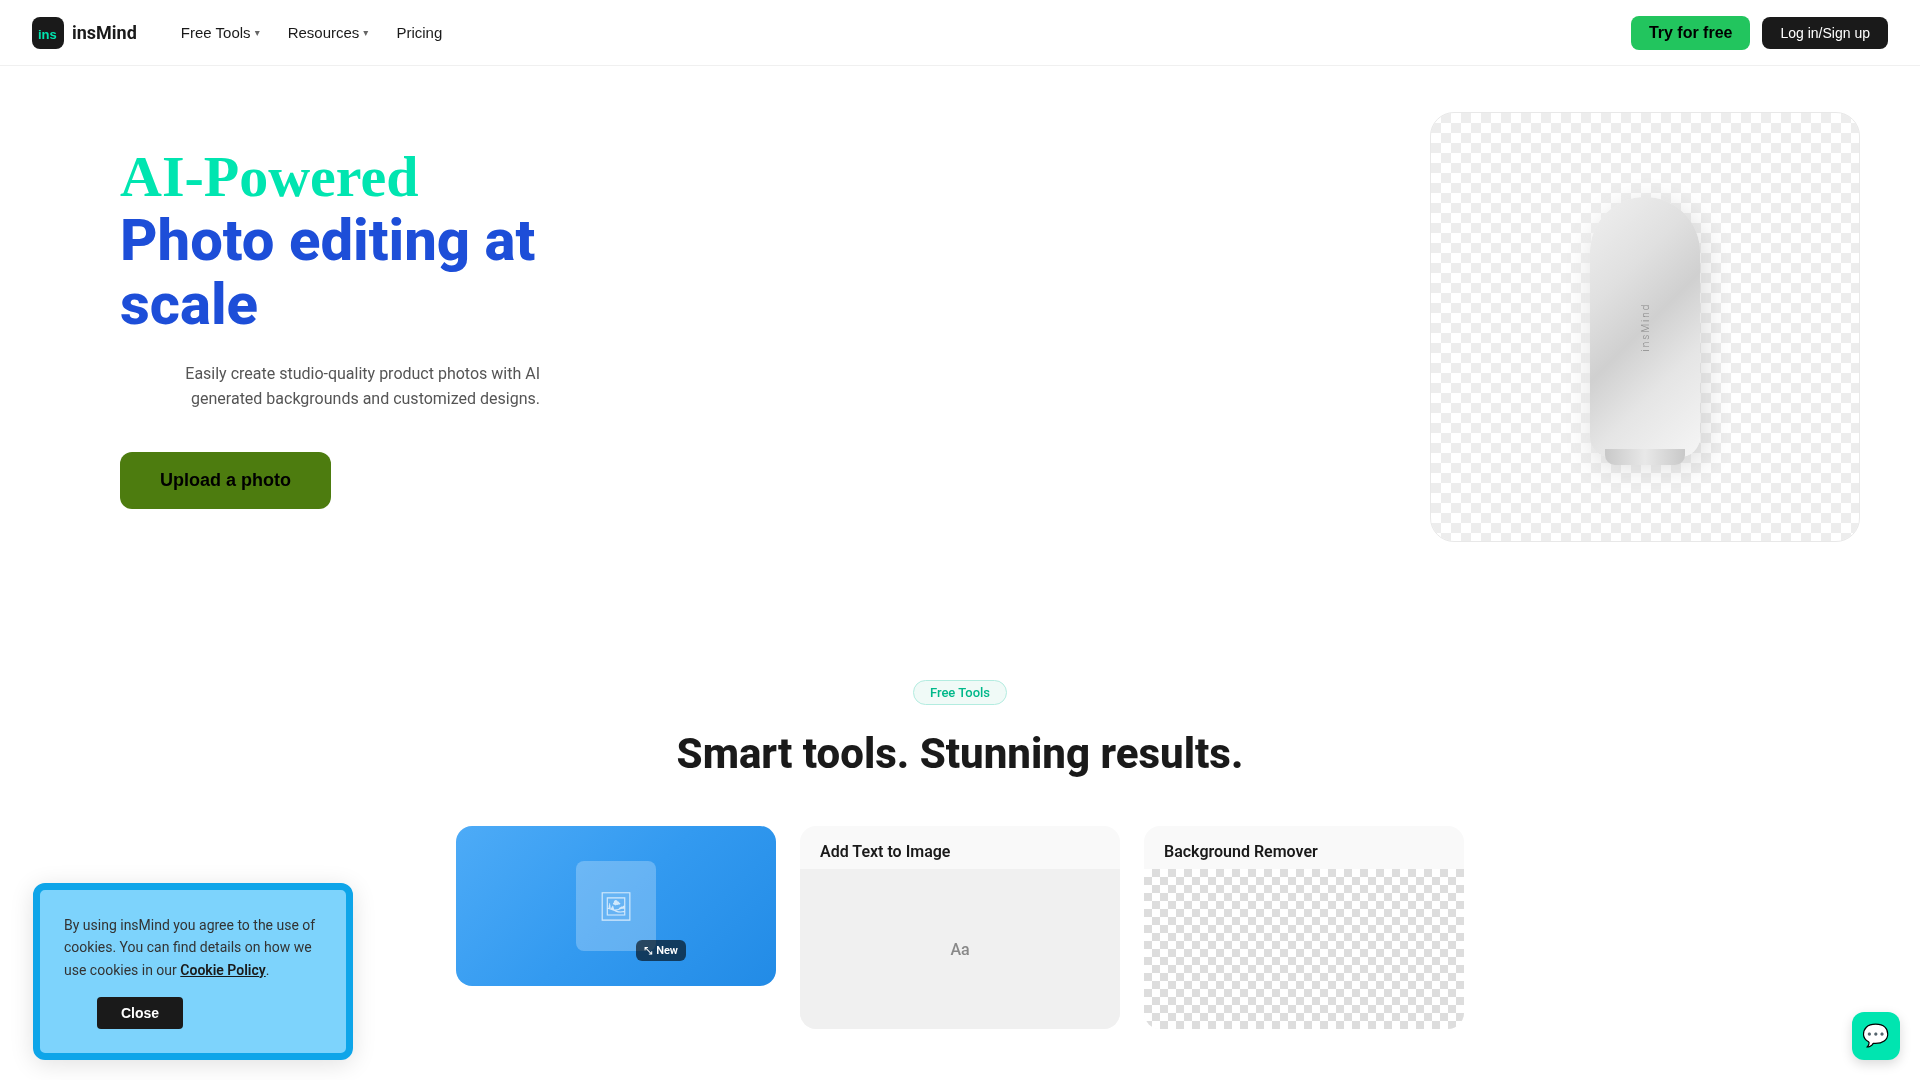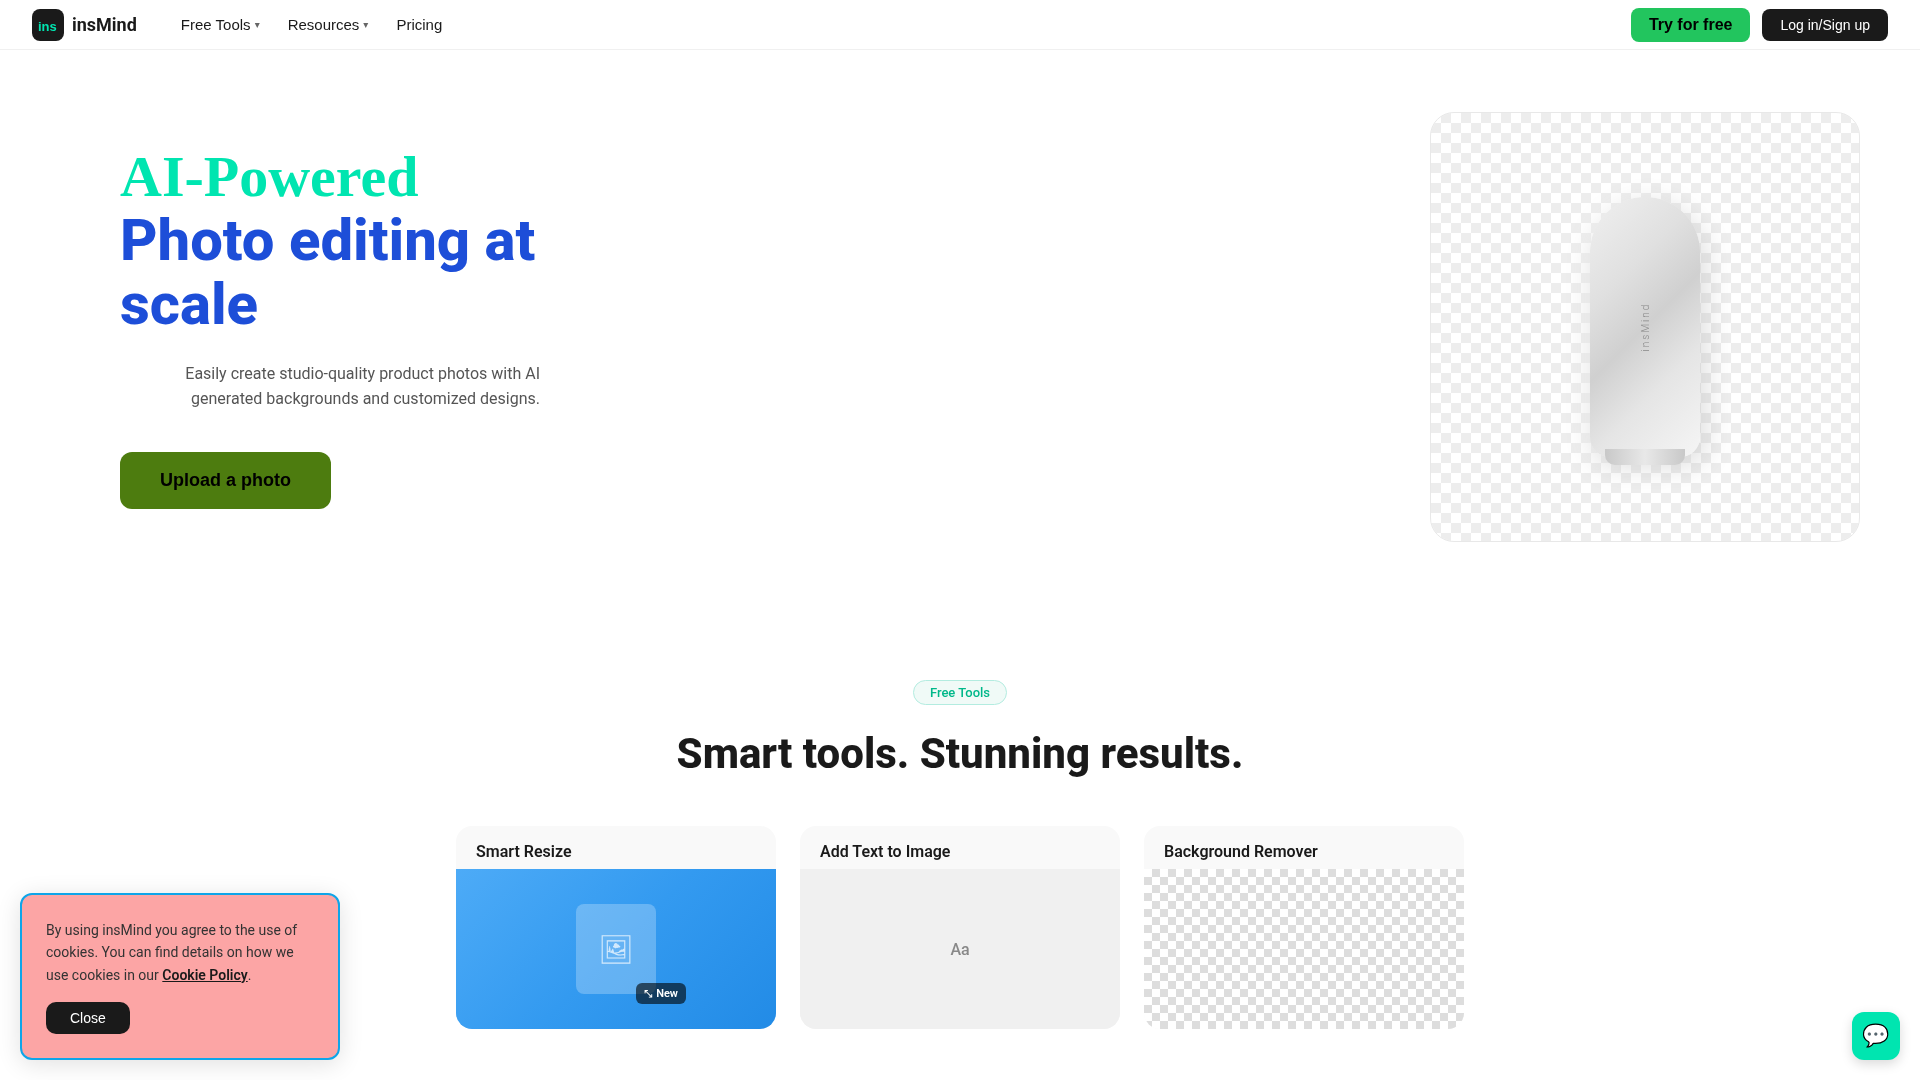--- a/index.html
+++ b/index.html
@@ -3,21 +3,21 @@
   <meta charset="utf-8">
   <style>
     * { margin: 0; padding: 0; box-sizing: border-box; }
     body { font-family: -apple-system, BlinkMacSystemFont, 'Segoe UI', Roboto, sans-serif; background: #fff; color: #1a1a1a; overflow-x: hidden; }
 
     
     nav {
       position: fixed; top: 0; left: 0; right: 0; z-index: 100;
       background: #fff;
       display: flex; align-items: center; justify-content: space-between;
-      padding: 0 32px; height: 50px;
+      padding: 0 32px; height: 66px;
       border-bottom: 1px solid #f0f0f0;
     }
     .nav-left { display: flex; align-items: center; gap: 32px; }
     .nav-logo { display: flex; align-items: center; gap: 8px; text-decoration: none; }
     .nav-logo-icon { width: 32px; height: 32px; }
     .nav-logo-text { font-size: 18px; font-weight: 700; color: #1a1a1a; }
     .nav-links { display: flex; align-items: center; gap: 4px; }
     .nav-link {
       display: flex; align-items: center; gap: 4px;
       padding: 6px 12px; border-radius: 6px;
@@ -152,31 +152,32 @@
         linear-gradient(-45deg, #ddd 25%, transparent 25%),
         linear-gradient(45deg, transparent 75%, #ddd 75%),
         linear-gradient(-45deg, transparent 75%, #ddd 75%);
       background-size: 16px 16px;
       background-position: 0 0, 0 8px, 8px -8px, -8px 0px;
       background-color: #fff;
     }
 
     
     .cookie-banner {
-      position: fixed; bottom: 20px; left: 20px; z-index: 200;
-      background: #fca5a5; border: 2px solid #0ea5e9;
+      position: fixed; bottom: 20px; left: 33px; z-index: 200;
+      background: #7dd3fc; border: 7px solid #0ea5e9;
       border-radius: 12px; padding: 24px; width: 320px;
       box-shadow: 0 4px 24px rgba(0,0,0,0.12);
     }
     .cookie-text { font-size: 14px; color: #333; line-height: 1.6; margin-bottom: 16px; }
     .cookie-link { color: #1a1a1a; font-weight: 600; text-decoration: underline; cursor: pointer; }
     .btn-close-cookie {
       background: #1a1a1a; color: #fff; border: none;
-      padding: 8px 24px; border-radius: 10px; font-size: 14px; font-weight: 400;
+      padding: 8px 24px; border-radius: 4px; font-size: 14px; font-weight: 700;
       cursor: pointer;
+      margin-left: 33px;
     }
 
     
     .chat-btn {
       position: fixed; bottom: 20px; right: 20px; z-index: 200;
       background: #00e5b0; border: none;
       width: 48px; height: 48px; border-radius: 12px;
       display: flex; align-items: center; justify-content: center;
       cursor: pointer; box-shadow: 0 4px 12px rgba(0,0,0,0.15);
     }
@@ -255,21 +256,20 @@
     </div>
   </div>
 </section>
 
 <section class="section2">
   <div class="free-tools-badge">Free Tools</div>
   <h2 class="section2-title">Smart tools. Stunning results.</h2>
   <div class="tools-grid">
 
     <div class="tool-card">
-      <div class="tool-card-title">Smart Resize</div>
       <div class="tool-card-img resize-bg">
         <div class="resize-card-inner">
           <div class="resize-photo-placeholder">
             <span style="color:rgba(255,255,255,0.7);font-size:28px;">🖼</span>
             <div class="resize-badge">
               <span class="resize-badge-icon">⤡</span>
               <span>New</span>
             </div>
           </div>
         </div>

